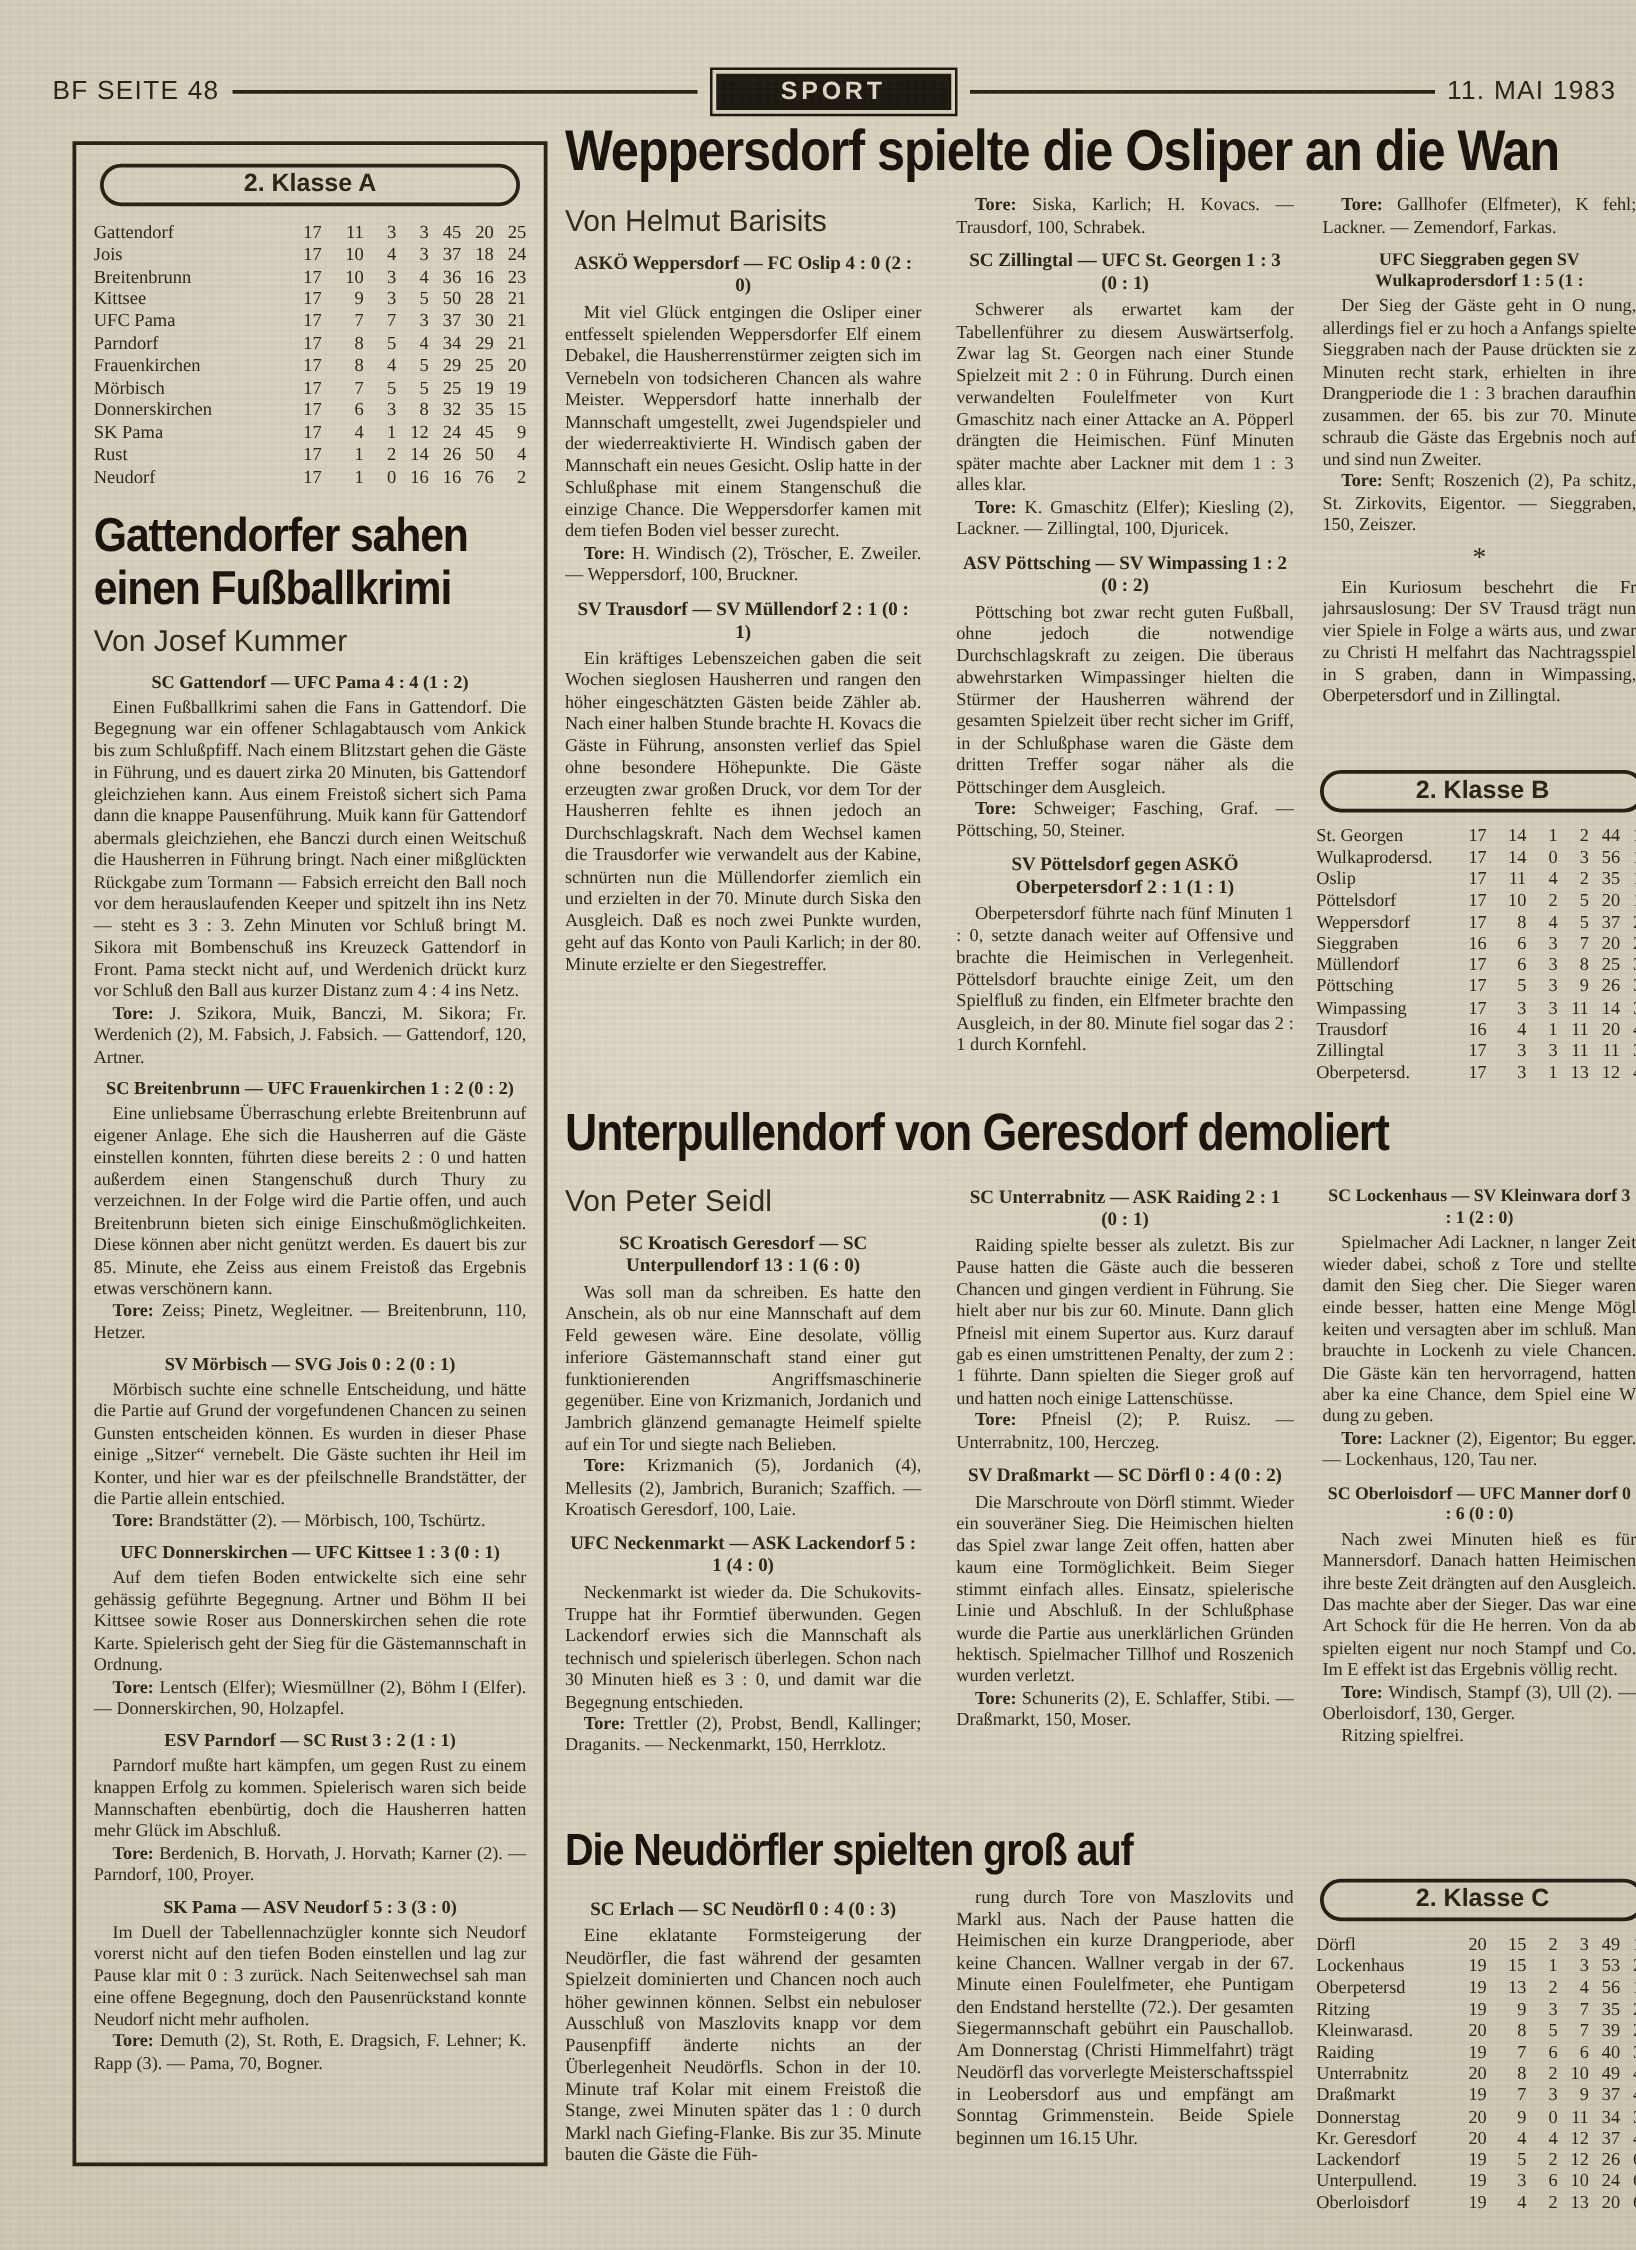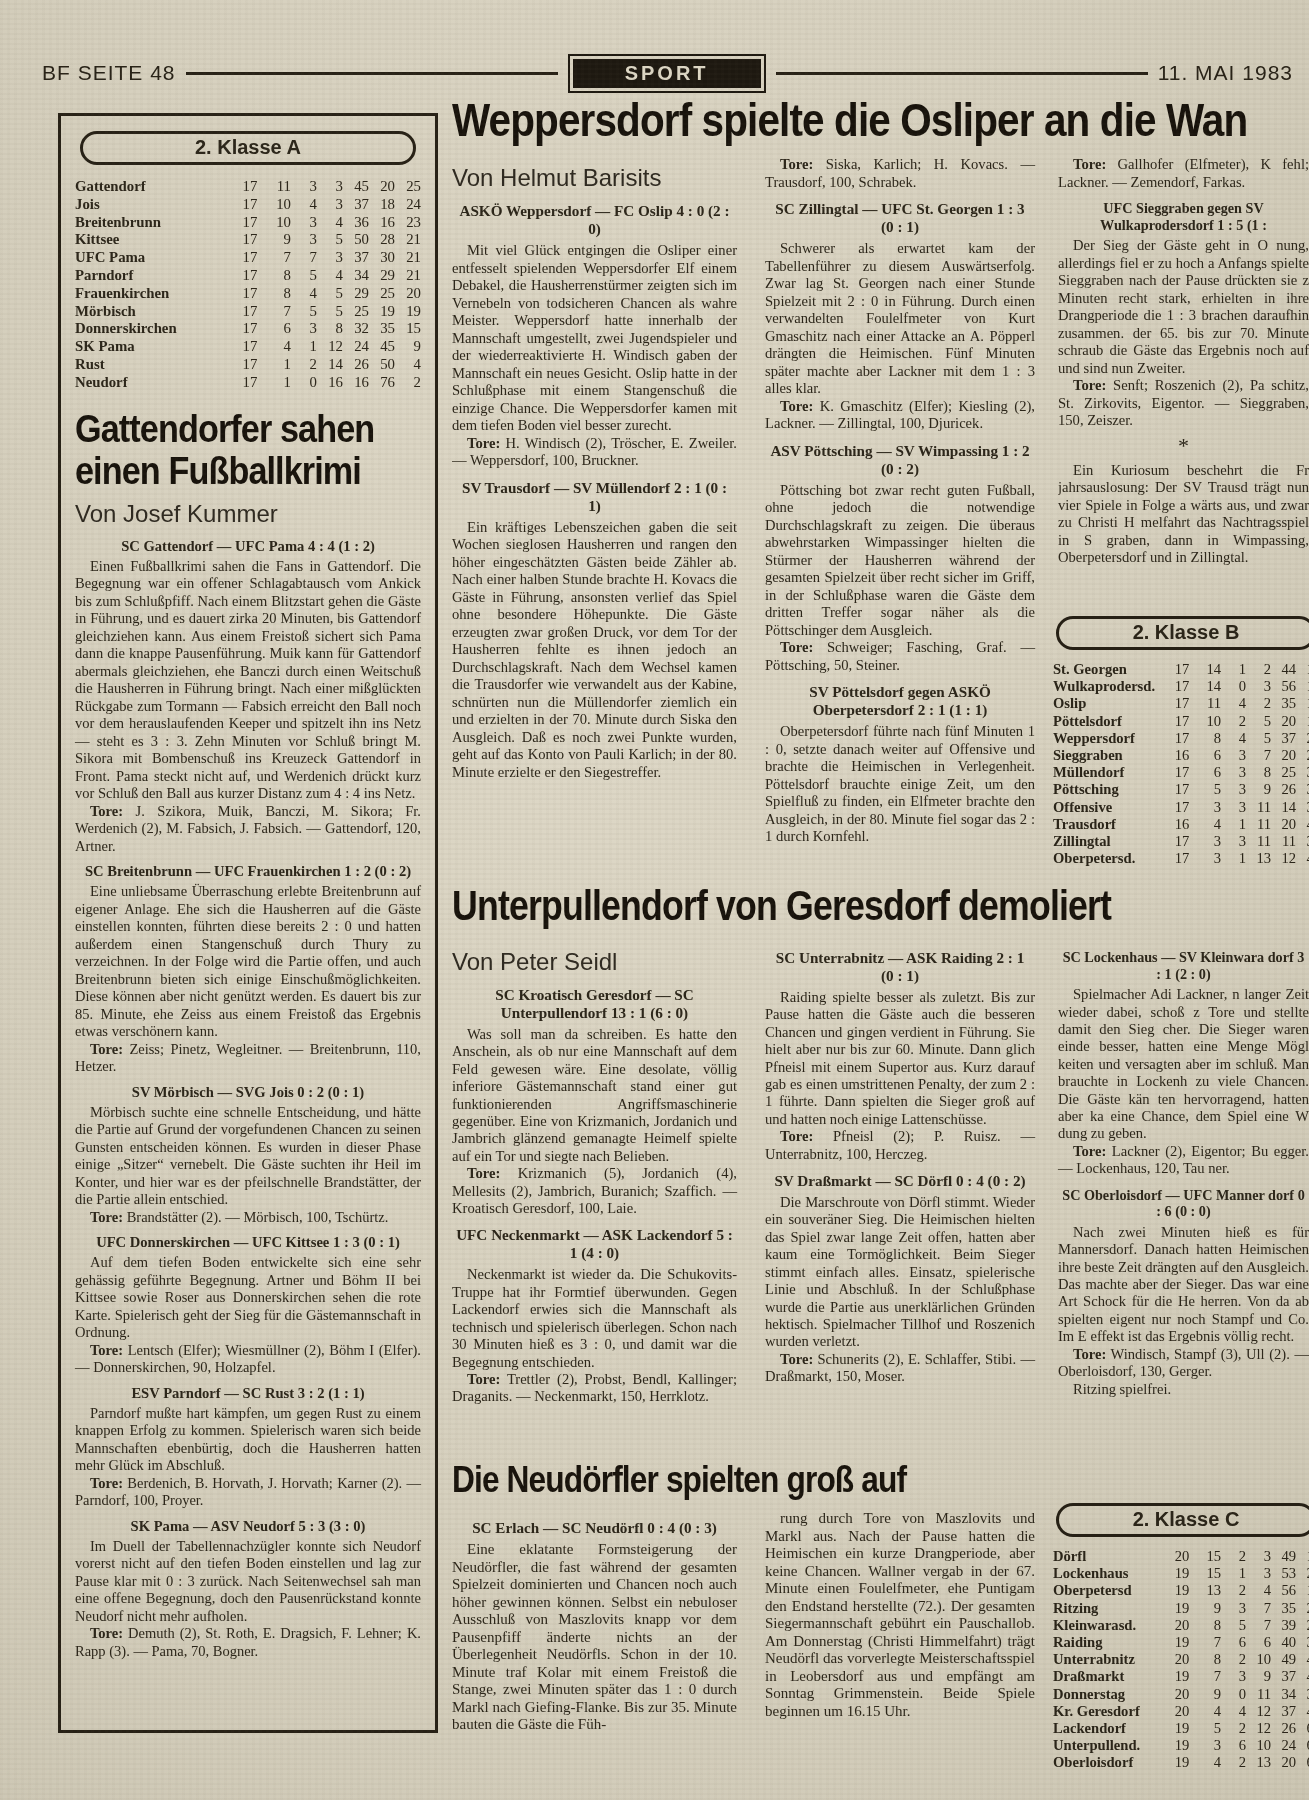--- a/index.html
+++ b/index.html
@@ -24,21 +24,21 @@
   .sport-badge{border:2px solid #1d1810;padding:3px;background:transparent;}
   .sport-badge .inner{background:#1d1810;color:#ded8c6;font-weight:bold;font-size:20px;
     letter-spacing:3px;padding:3px 52px;}
   
   .left-box{position:absolute;left:58px;top:113px;width:380px;height:1620px;border:3px solid #262015;
     padding:12px 14px;box-sizing:border-box;}
   .stadium{border:2px solid #26201५;border-color:#262015;border-radius:999px;padding:3px;margin:0 2px 10px;}
   .stadium .in{border:3px solid #262015;border-radius:999px;text-align:center;
     font-family:"Liberation Sans","DejaVu Sans",sans-serif;font-weight:bold;font-size:20px;padding:2px 0 3px;}
   .trow{display:flex;font-size:14.8px;line-height:17.8px;}
-  .tname{flex:1;white-space:nowrap;overflow:hidden;font-weight:bold;}
+  .tname{flex:1;white-space:nowrap;overflow:hidden;}
   .tnum{width:26px;text-align:right;white-space:nowrap;}
   .tnum:nth-child(2){width:30px;text-align:center;}
   .left-headline{font-family:"Liberation Sans","DejaVu Sans",sans-serif;font-weight:bold;
     font-size:38px;line-height:42px;letter-spacing:-1px;color:#17120b;margin:16px 0 6px;
     transform:scaleX(.9);transform-origin:left center;white-space:nowrap;}
   .byline{font-family:"Liberation Sans","DejaVu Sans",sans-serif;font-size:24px;margin:8px 0 10px;color:#2e2920;}
   .para{margin:0;text-align:justify;text-indent:15px;font-size:15px;line-height:18.2px;}
   .para.tore strong{font-weight:bold;}
   .match-head{font-weight:bold;text-align:center;font-size:15.2px;line-height:18px;margin:9px 4px 4px;}
   .star{text-align:center;font-size:22px;line-height:24px;margin:4px 0;}
@@ -390,21 +390,21 @@
       <div class="trow">
         <span class="tname">Pöttsching</span>
         <span class="tnum">17</span>
         <span class="tnum">5</span>
         <span class="tnum">3</span>
         <span class="tnum">9</span>
         <span class="tnum">26</span>
         <span class="tnum">31</span>
       </div>
       <div class="trow">
-        <span class="tname">Offensive</span>
+        <span class="tname">Wimpassing</span>
         <span class="tnum">17</span>
         <span class="tnum">3</span>
         <span class="tnum">3</span>
         <span class="tnum">11</span>
         <span class="tnum">14</span>
         <span class="tnum">30</span>
       </div>
       <div class="trow">
         <span class="tname">Trausdorf</span>
         <span class="tnum">16</span>

